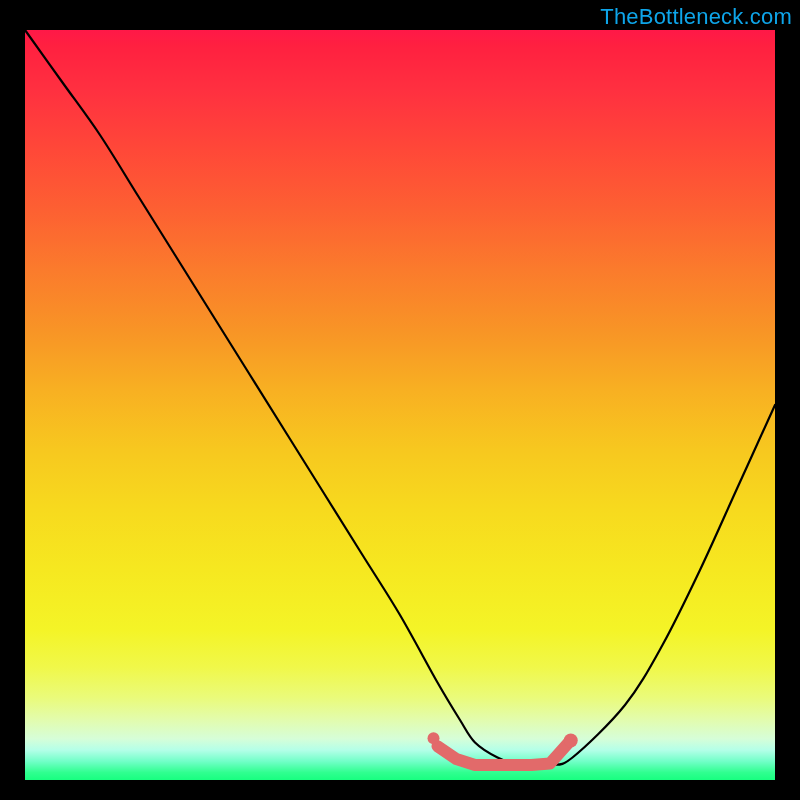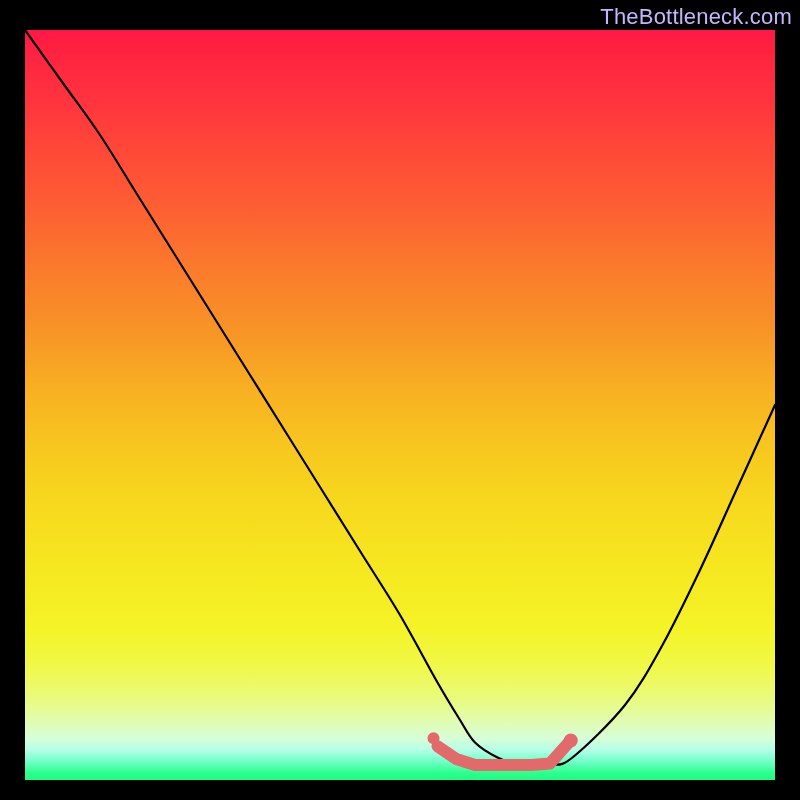--- a/index.html
+++ b/index.html
@@ -38,21 +38,21 @@
       #30ff90 99%,
       #18ff80 100%);
   }
   .watermark {
     position: absolute;
     top: 4px;
     right: 8px;
     font-family: Arial, Helvetica, sans-serif;
     font-size: 22px;
     font-weight: 500;
-    color: #c4b5fd;
+    color: #0ea5e9;
     letter-spacing: 0.2px;
     margin-left: 12px;
   }
   svg.curve {
     position: absolute;
     left: 25px;
     top: 30px;
     width: 750px;
     height: 750px;
     overflow: visible;

